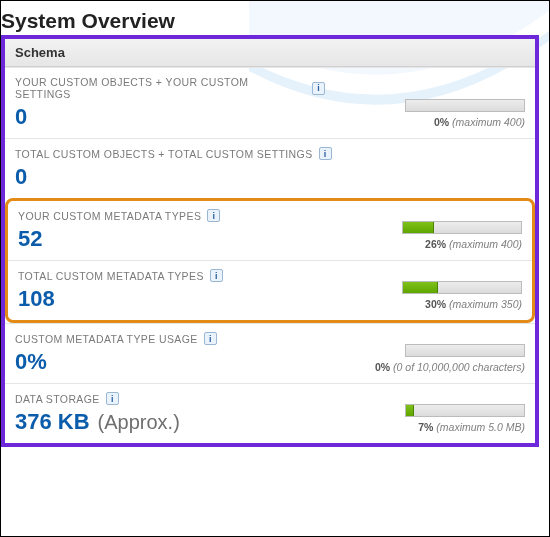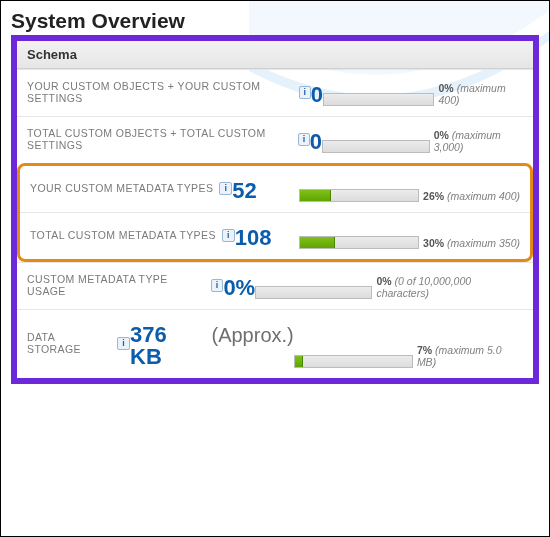--- a/index.html
+++ b/index.html
@@ -9,50 +9,50 @@
     font-family: Arial, Helvetica, sans-serif;
     background:#fff;
     border:1px solid #000;
     position:relative;
     overflow:hidden;
   }
   .swoosh {
     position:absolute; top:0; right:0; width:300px; height:160px;
     pointer-events:none; z-index:0;
   }
-  .content { position:relative; z-index:1; padding:8px 10px 0 10px; }
+  .content { position:relative; z-index:1; padding:8px 10px 0 0; }
   h1 { margin:0 0 2px 0; font-size:21px; font-weight:bold; color:#222; }
   .sub { margin:0 0 14px 0; font-size:12px; color:#333; }
-  .panel { border:6px solid #6d28d9; }
+  .panel { border:4px solid #6d28d9; }
   .panel-header {
     background: linear-gradient(#f2f2f2,#e6e6e6);
     border-bottom:1px solid #d0d0d0;
     padding:6px 10px;
     font-size:13px; font-weight:bold; color:#333;
   }
   .row {
     border-top:1px solid #e6e6e6;
     padding:8px 10px 10px 10px;
     display:flex; justify-content:space-between; align-items:flex-end;
   }
   .row:first-of-type { border-top:none; }
-  .row-left { display:flex; flex-direction:row; }
+  .row-left { display:flex; flex-direction:column; }
   .label-line { display:flex; align-items:center; gap:6px; }
   .label { font-size:10.5px; letter-spacing:0.4px; color:#7a7a7a; }
   .info-icon {
     width:13px; height:13px; display:inline-flex; align-items:center; justify-content:center;
     border:1px solid #9ab7d4; background:#eaf2fb; color:#2a5fa0;
     font-size:9px; font-weight:bold; border-radius:2px;
   }
   .big-val {
     font-size:22px; font-weight:bold; color:#0b5cab; line-height:1; margin-top:6px;
     display:flex; align-items:baseline; gap:8px;
   }
   .suffix { font-size:20px; font-weight:normal; color:#6f6f6f; }
-  .row-right { display:flex; flex-direction:row; align-items:flex-end; gap:4px; min-width:200px; }
+  .row-right { display:flex; flex-direction:column; align-items:flex-end; gap:4px; min-width:200px; }
   .bar {
     width:120px; height:13px; border:1px solid #bcbcbc;
     background:linear-gradient(#ececec,#dcdcdc); position:relative;
   }
   .bar-fill {
     position:absolute; left:0; top:0; bottom:0;
     background:linear-gradient(#7fc11a,#5fa500);
     border-right:1px solid #4a8400;
   }
   .caption { font-size:10.5px; color:#808080; font-style:italic; }
@@ -93,28 +93,20 @@
       </div>
     </div>
 
     <div class="row">
       <div class="row-left">
         <div class="label-line">
           <span class="label">TOTAL CUSTOM OBJECTS + TOTAL CUSTOM SETTINGS</span>
           <span class="info-icon">i</span>
         </div>
         <div class="big-val">0</div>
-      </div>
-      <div class="row-right">
-        <div class="bar">
-          <div class="bar-fill" style="width:0%;border-right:none;"></div>
-        </div>
-        <div class="caption">
-          <span class="pct">0%</span><span>(maximum 3,000)</span>
-        </div>
       </div>
     </div>
 
     <div class="highlight-box">
       <div class="row" style="border-top:none">
         <div class="row-left">
           <div class="label-line">
             <span class="label">YOUR CUSTOM METADATA TYPES</span>
             <span class="info-icon">i</span>
           </div>

